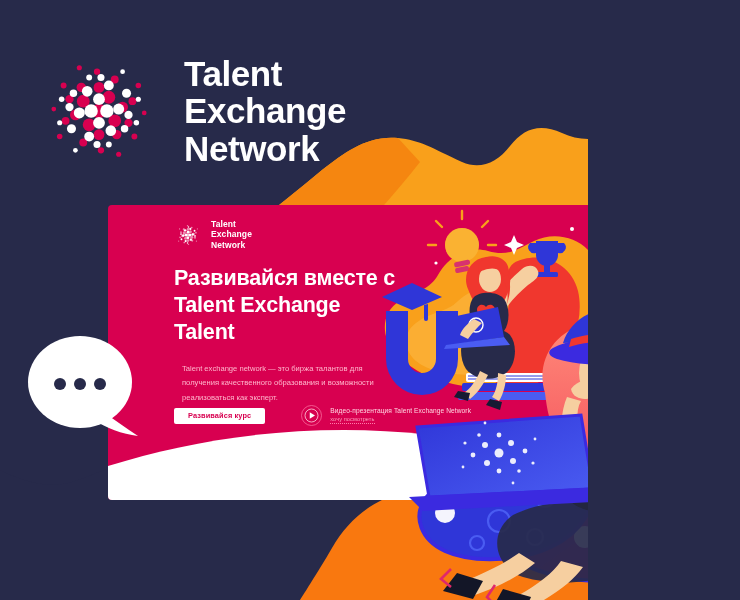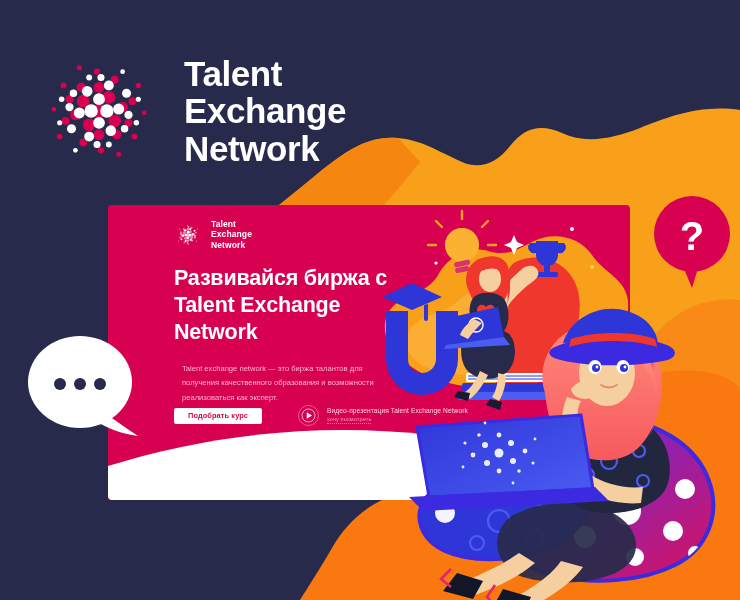--- a/index.html
+++ b/index.html
@@ -2,21 +2,21 @@
 <html><head>
 <meta charset="utf-8">
 <style>
   html,body{margin:0;padding:0;}
   body{
     width:740px;height:600px;overflow:hidden;
     background:#272a4a;
     font-family:"Liberation Sans", sans-serif;
     position:relative;
   }
-  #stage{position:absolute;inset:0;width:740px;height:600px;overflow:hidden;}
+  #stage{position:absolute;inset:0;width:588px;height:600px;overflow:hidden;}
 
   
   .bg-svg{position:absolute;left:0;top:0;width:740px;height:600px;}
 
   
   .brand{position:absolute;left:40px;top:52px;display:flex;align-items:center;gap:26px;}
   .brand-mark{width:118px;height:118px;flex:0 0 auto;}
   .brand-name{
     color:#ffffff;font-weight:bold;font-size:35px;line-height:1.07;
     letter-spacing:-0.4px;white-space:pre-line;
@@ -332,26 +332,26 @@
           <circle cx="62" cy="26" r="3.2"></circle>
             <circle cx="58" cy="94" r="3.2"></circle>
         </g>
       </svg>
       <div class="card-logo-name">Talent
 Exchange
 Network</div>
     </div>
 
     <div class="card-body">
-      <h1 class="card-h1">Развивайся биржа с Talent Exchange Network</h1>
+      <h1 class="card-h1">Развивайся вместе с Talent Exchange Talent</h1>
       <p class="card-p">Talent exchange network — это биржа талантов для получения качественного образования и возможности реализоваться как эксперт.</p>
     </div>
 
     <div class="card-actions">
-      <button class="cta">Подобрать курс</button>
+      <button class="cta">Развивайся курс</button>
       <div class="video-link">
         <svg class="play-ic" viewBox="0 0 42 42" aria-hidden="true">
           <circle cx="21" cy="21" r="20" fill="none" stroke="#ff7aa8" stroke-width="1.4"></circle>
           <circle cx="21" cy="21" r="13" fill="none" stroke="#ffd3e0" stroke-width="1.6"></circle>
           <path d="M17.5,14.5 L28,21 L17.5,27.5 Z" fill="#ffffff"></path>
         </svg>
         <div class="video-txt">
           <span class="video-t1">Видео-презентация Talent Exchange Network</span>
           <span class="video-t2">хочу посмотреть</span>
         </div>

